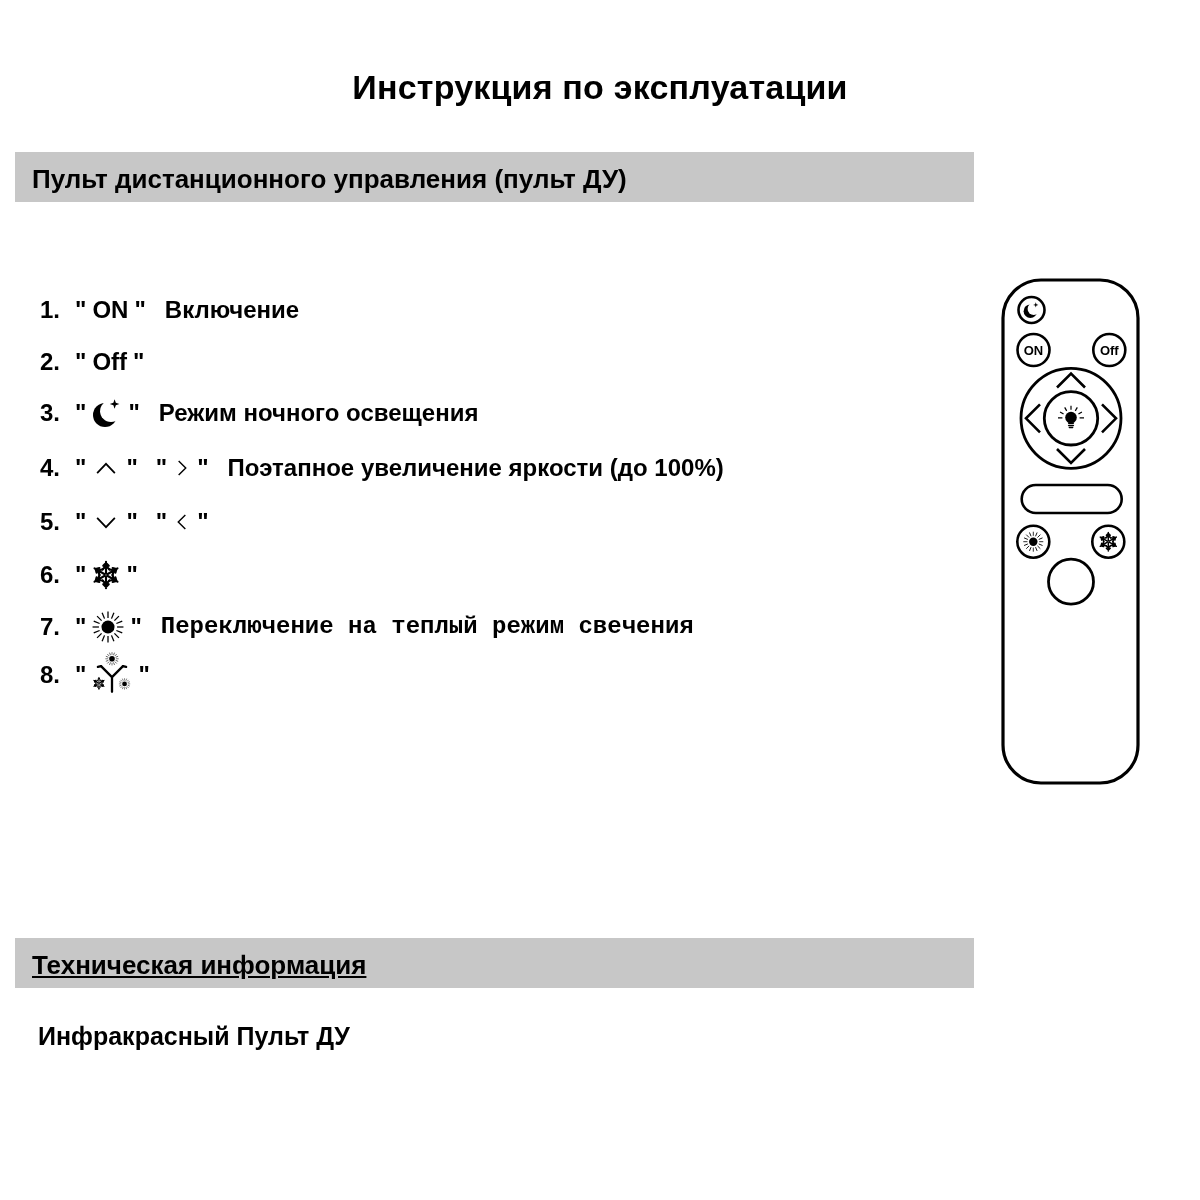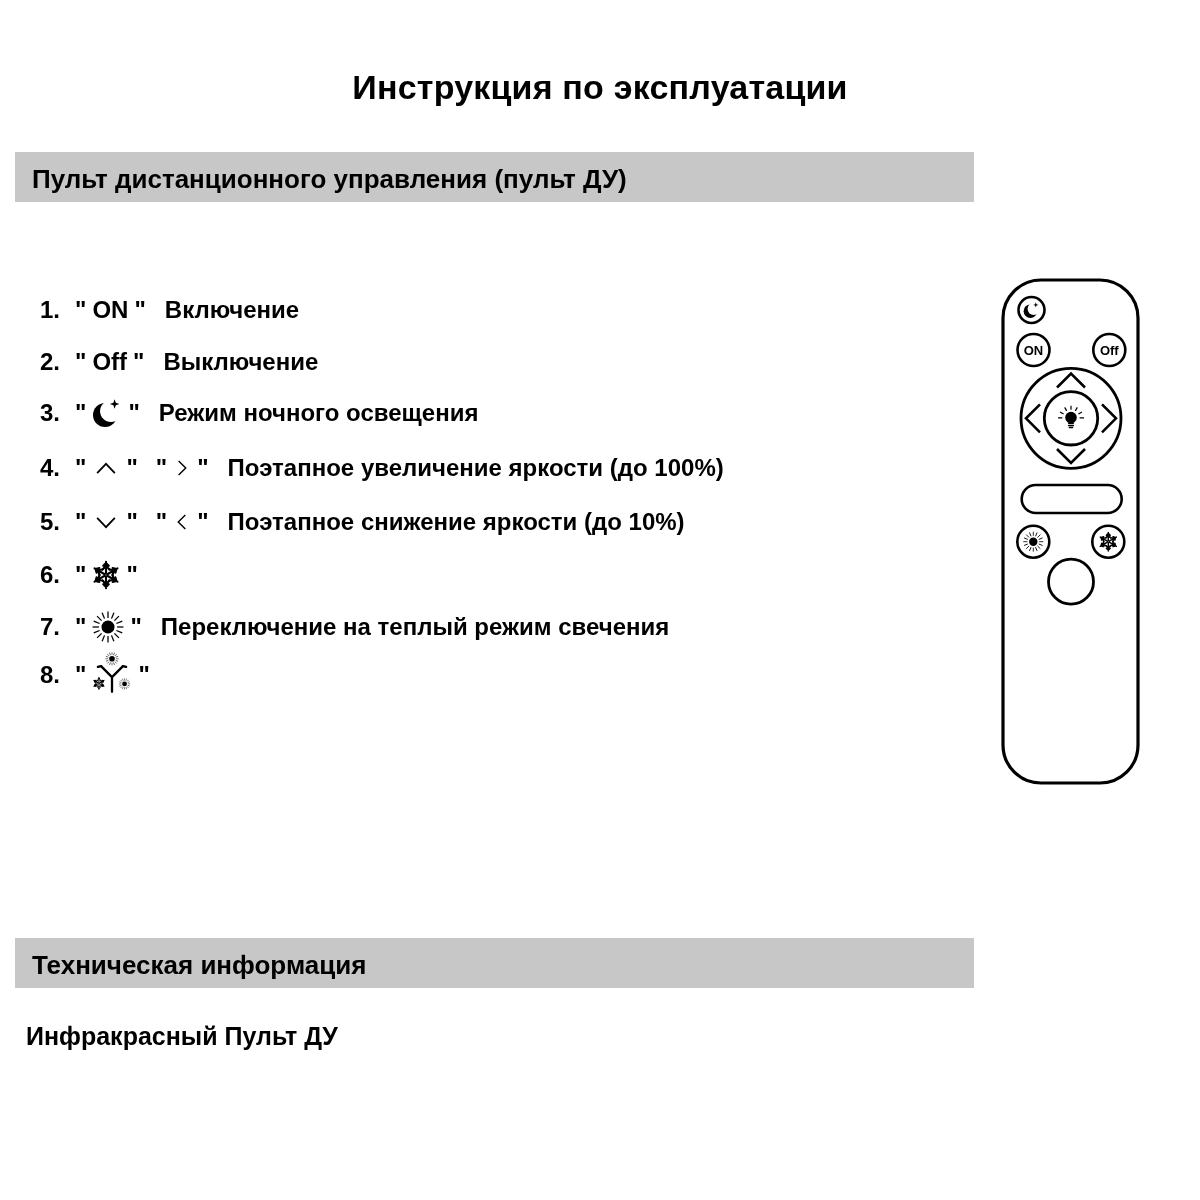--- a/index.html
+++ b/index.html
@@ -12,42 +12,42 @@
   .page-title{
     position:absolute;top:68px;left:0;width:1200px;text-align:center;
     font-size:34px;font-weight:bold;letter-spacing:0.2px;
   }
   .section-bar{
     position:absolute;left:15px;width:959px;height:50px;background:#c7c7c7;
     display:flex;align-items:center;box-sizing:border-box;padding:4px 0 0 17px;
     font-size:26px;font-weight:bold;
   }
   #bar-remote{top:152px;}
-  #bar-tech{top:938px;}
+  #bar-tech{top:938px;text-decoration:underline;}
   #instructions{position:absolute;left:0;top:0;width:1200px;height:0;}
   .inst-row{
     position:absolute;left:40px;display:flex;align-items:flex-start;
     font-size:24px;font-weight:bold;white-space:nowrap;
   }
   .lead{display:flex;align-items:center;}
   .inst-num{margin-right:10px;}
   .qq{margin:0 5px;}
   .qtext{margin:0 1px;}
   .tok-gap{display:inline-block;width:8px;}
   .inst-text{margin-left:14px;}
   .tok-icon{flex:0 0 auto;}
   .icon-moon-star-icon{width:32px;height:32px;}
   .icon-chevron-up-icon,.icon-chevron-down-icon{width:30px;height:25px;}
   .icon-chevron-right-icon,.icon-chevron-left-icon{width:20px;height:32px;}
   .icon-snowflake-icon{width:30px;height:30px;}
   .icon-sun-icon{width:34px;height:34px;}
   .icon-temperature-select-icon{width:42px;height:46px;}
   #remote{position:absolute;left:1001px;top:278px;width:139px;height:507px;}
   #tech-lines{
-    position:absolute;left:26px;top:1016px;font-size:25px;font-weight:bold;
+    position:absolute;left:38px;top:1016px;font-size:25px;font-weight:bold;
     line-height:41px;white-space:nowrap;
   }
   .hidden-defs{position:absolute;width:0;height:0;overflow:hidden;}
 </style>
 </head>
 <body>
 
 <svg class="hidden-defs" aria-hidden="true">
   <defs>
     <symbol id="sym-moon-star-icon" viewBox="0 0 24 24">
@@ -155,21 +155,20 @@
       </span>
       <span class="inst-text" style="line-height: 44px; text-align: right;">Включение</span>
     </div>
     <div class="inst-row" style="top: 340px;">
       <span class="lead" style="height: 44px;">
         <span class="inst-num">2.</span>
         <span class="qq">"</span>
         <span class="qtext">Off</span>
         <span class="qq">"</span>
       </span>
-      <span class="inst-text" style="line-height: 44px;">Выключение</span>
     </div>
     <div class="inst-row" style="top: 391px;">
       <span class="lead" style="height: 44px;">
         <span class="inst-num">3.</span>
         <span class="qq">"</span>
         <svg class="tok-icon icon-moon-star-icon">
           <use href="#sym-moon-star-icon"></use>
         </svg>
         <span class="qq">"</span>
       </span>
@@ -200,42 +199,41 @@
           <use href="#sym-chevron-down-icon"></use>
         </svg>
         <span class="qq">"</span>
         <span class="tok-gap"></span>
         <span class="qq">"</span>
         <svg class="tok-icon icon-chevron-left-icon">
           <use href="#sym-chevron-left-icon"></use>
         </svg>
         <span class="qq">"</span>
       </span>
-      <span class="inst-text" style="line-height: 44px;">Поэтапное снижение яркости (до 10%)</span>
     </div>
     <div class="inst-row" style="top: 553px;">
       <span class="lead" style="height: 44px;">
         <span class="inst-num">6.</span>
         <span class="qq">"</span>
         <svg class="tok-icon icon-snowflake-icon">
           <use href="#sym-snowflake-icon"></use>
         </svg>
         <span class="qq">"</span>
       </span>
     </div>
     <div class="inst-row" style="top: 605px;">
       <span class="lead" style="height: 44px;">
         <span class="inst-num">7.</span>
         <span class="qq">"</span>
         <svg class="tok-icon icon-sun-icon">
           <use href="#sym-sun-icon"></use>
         </svg>
         <span class="qq">"</span>
       </span>
-      <span class="inst-text" style="line-height: 44px;">Переключение на теплый режим свечения</span>
+      <span class="inst-text" style="line-height: 44px; font-family: Liberation Mono, monospace;">Переключение на теплый режим свечения</span>
     </div>
     <div class="inst-row" style="top: 656px;">
       <span class="lead" style="height: 37px;">
         <span class="inst-num">8.</span>
         <span class="qq">"</span>
         <svg class="tok-icon icon-temperature-select-icon">
           <use href="#sym-temperature-select-icon"></use>
         </svg>
         <span class="qq">"</span>
       </span>

